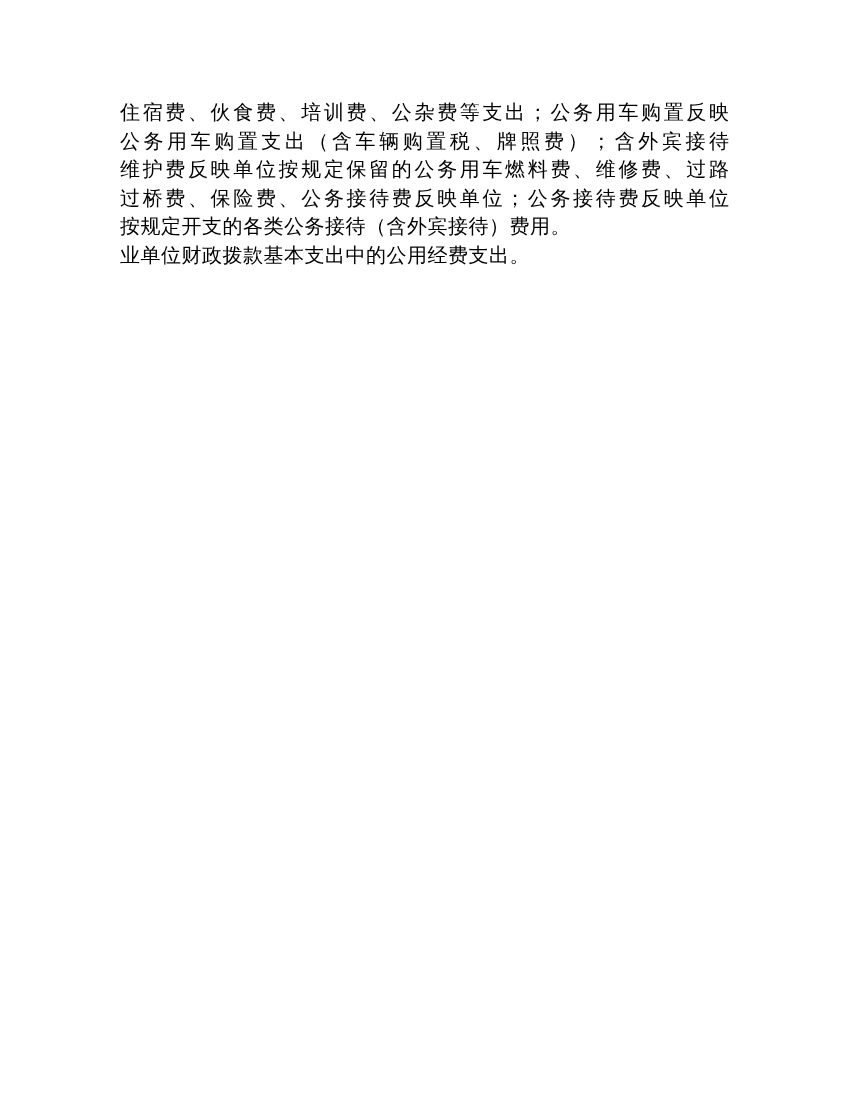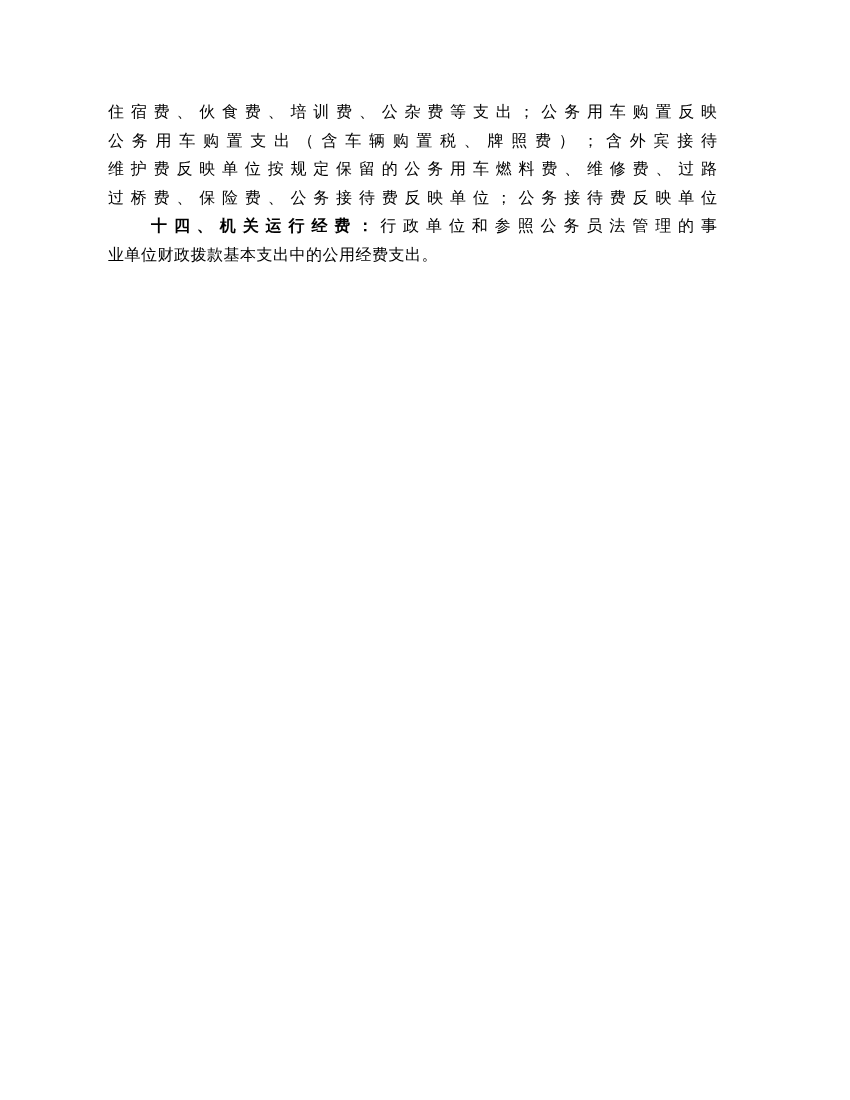--- a/index.html
+++ b/index.html
@@ -12,24 +12,24 @@
     position: relative;
     width: 850px;
     height: 1100px;
     background: #ffffff;
     color: #000000;
     font-family: "Liberation Serif", "DejaVu Serif", serif;
     overflow: hidden;
   }
   .text-block {
     position: absolute;
-    left: 108px;
+    left: 120px;
     top: 98px;
     width: 609px;
-    font-size: 16px;
+    font-size: 20px;
     line-height: 28.5px;
   }
   .line {
     white-space: nowrap;
     letter-spacing: 0.5px;
   }
   .line.just {
     white-space: normal;
     letter-spacing: normal;
     text-align: justify;
@@ -45,16 +45,16 @@
 </style>
 </head>
 <body>
 
 <div class="page">
   <div class="text-block">
     <div class="line just">住宿费、伙食费、培训费、公杂费等支出；公务用车购置反映</div>
     <div class="line just">公务用车购置支出（含车辆购置税、牌照费）；含外宾接待</div>
     <div class="line just">维护费反映单位按规定保留的公务用车燃料费、维修费、过路</div>
     <div class="line just">过桥费、保险费、公务接待费反映单位；公务接待费反映单位</div>
-    <div class="line just indent"><span class="bold">十四、机关运行经费：</span><span>行政单位和参照公务员法管理的事</span></div>
+    <div class="line">按规定开支的各类公务接待（含外宾接待）费用。</div>
     <div class="line">业单位财政拨款基本支出中的公用经费支出。</div>
   </div>
 </div>
 
 </body></html>

